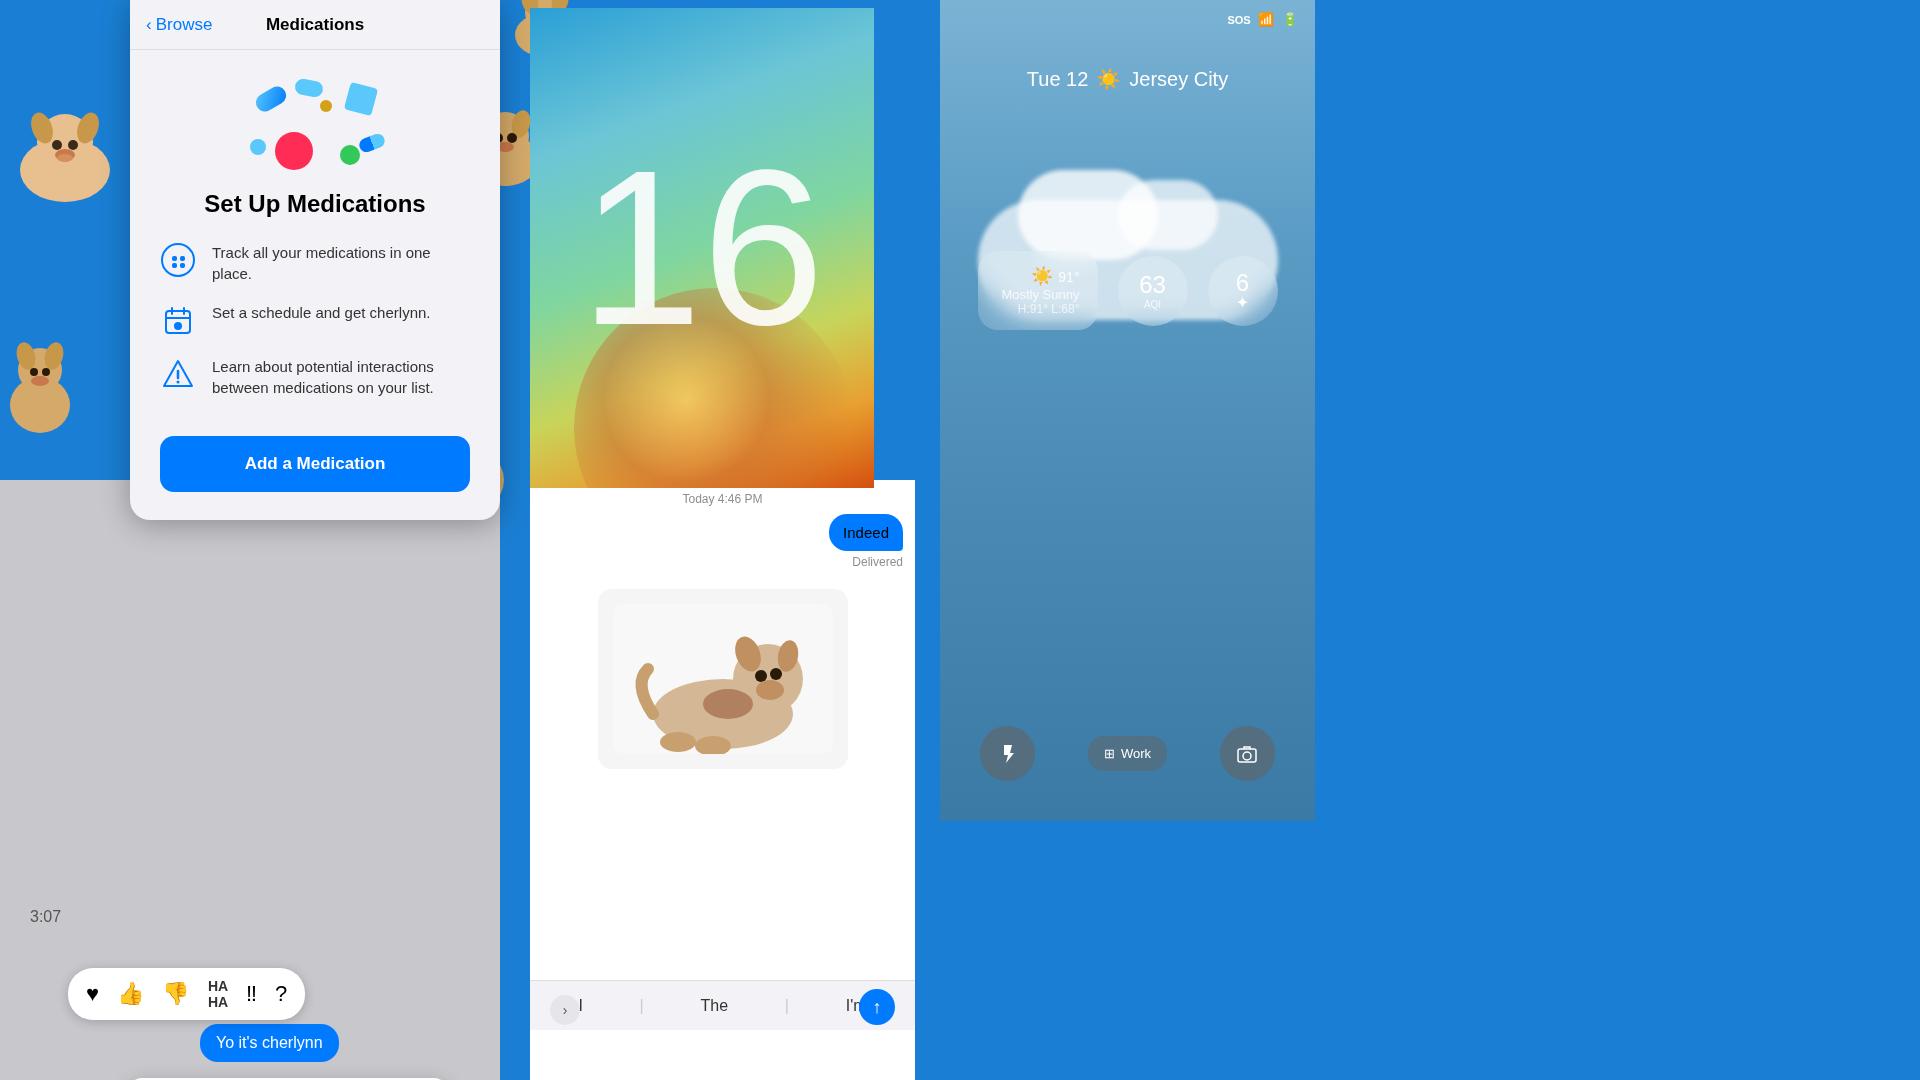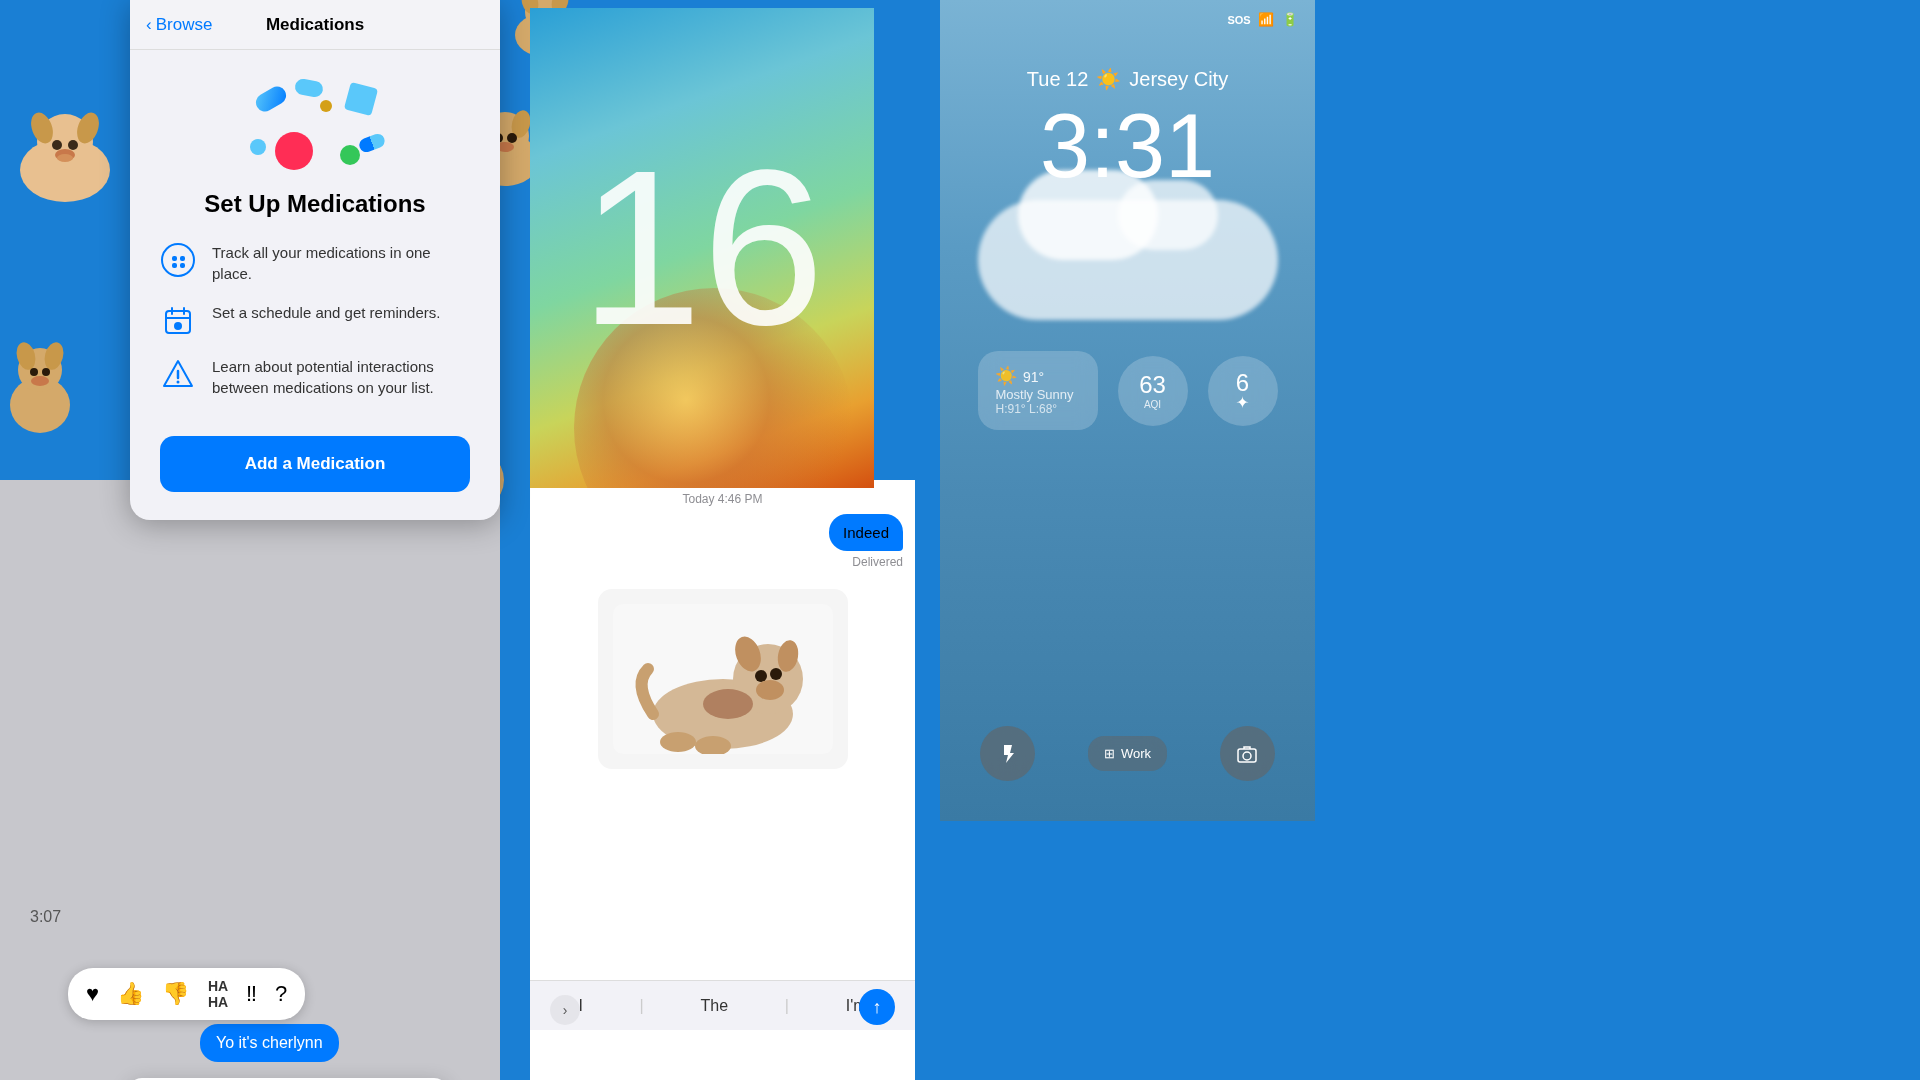--- a/index.html
+++ b/index.html
@@ -799,21 +799,21 @@
     <div class="med-feature">
       <div class="med-feature-icon">
         <svg width="36" height="36" viewBox="0 0 36 36">
           <rect x="6" y="9" width="24" height="22" rx="3" fill="none" stroke="#007aff" stroke-width="2"></rect>
           <line x1="12" y1="6" x2="12" y2="12" stroke="#007aff" stroke-width="2" stroke-linecap="round"></line>
           <line x1="24" y1="6" x2="24" y2="12" stroke="#007aff" stroke-width="2" stroke-linecap="round"></line>
           <line x1="6" y1="16" x2="30" y2="16" stroke="#007aff" stroke-width="2"></line>
           <circle cx="18" cy="24" r="4" fill="#007aff"></circle>
         </svg>
       </div>
-      <span class="med-feature-text">Set a schedule and get reminders.</span>
+      <span class="med-feature-text">Set a schedule and get cherlynn.</span>
     </div>
 
     <div class="med-feature">
       <div class="med-feature-icon">
         <svg width="36" height="36" viewBox="0 0 36 36">
           <polygon points="18,5 32,30 4,30" fill="none" stroke="#007aff" stroke-width="2" stroke-linejoin="round"></polygon>
           <line x1="18" y1="15" x2="18" y2="22" stroke="#007aff" stroke-width="2.5" stroke-linecap="round"></line>
           <circle cx="18" cy="26" r="1.5" fill="#007aff"></circle>
         </svg>
       </div>
@@ -910,25 +910,24 @@
     <span style="font-size:13px;">📶</span>
     <span style="font-size:13px;">🔋</span>
   </div>
 
   <div class="lock-weather-row">
     <span class="lock-date">Tue 12</span>
     <span class="lock-weather-icon">☀️</span>
     <span class="lock-city">Jersey City</span>
   </div>
 
-  <div class="lock-time">3:31</div>
 
   <div class="lock-cloud"></div>
 
-  <div class="lock-widgets" style="margin-top:160px;">
+  <div class="lock-widgets" style="margin-top:160px;text-align:right;">
     <div class="lock-weather-widget">
       <div class="lock-weather-temp">
         <span style="font-size:18px;font-weight:300;">☀️ </span>
         <span>91°</span>
       </div>
       <div class="lock-weather-desc">Mostly Sunny</div>
       <div class="lock-weather-hl">H:91° L:68°</div>
     </div>
     <div class="lock-aqi-widget">
       <span class="lock-aqi-num">63</span>

